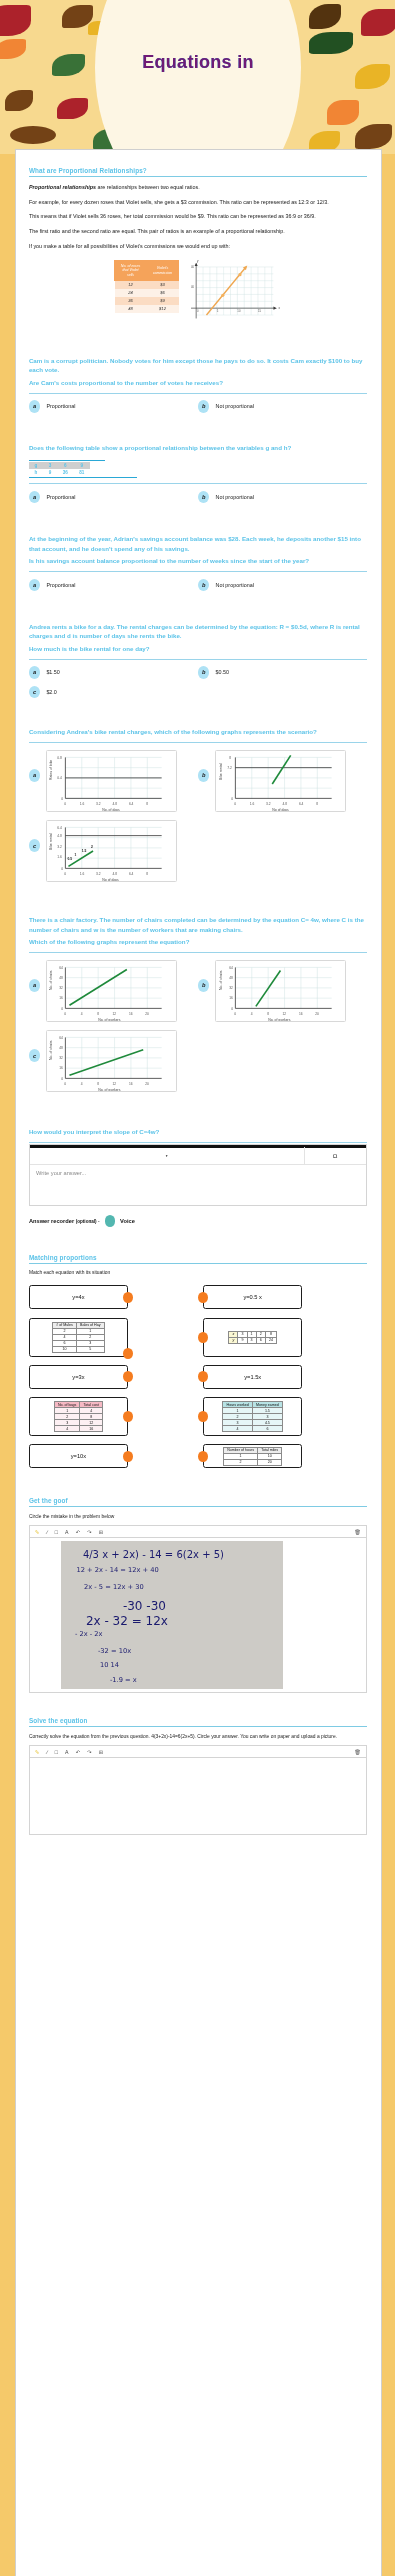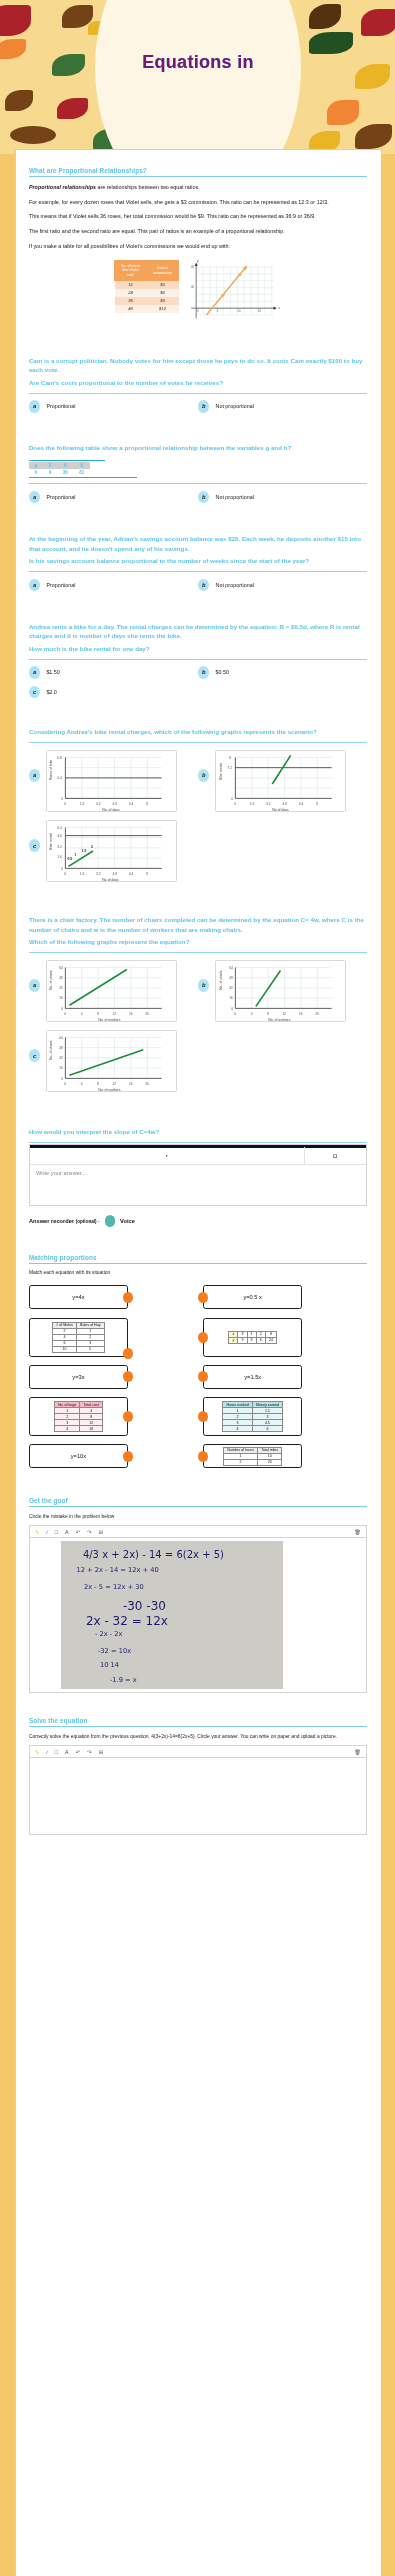--- a/index.html
+++ b/index.html
@@ -915,21 +915,21 @@
           <span>⊞</span>
           <span style="margin-left:auto">🗑</span>
         </div>
         <div class="canvas-box">
           <div class="work-img">
             <div class="hand" style="left:22px;top:7.2px;font-size:10px">4/3 x + 2x) - 14 = 6(2x + 5)</div>
             <div class="hand" style="left:15.5px;top:25px;font-size:6.7px">12 + 2x - 14 = 12x + 40</div>
             <div class="hand" style="left:23px;top:42px;font-size:6.7px">2x - 5 = 12x + 30</div>
             <div class="hand" style="left:62px;top:58px;font-size:12px">-30       -30</div>
             <div class="hand" style="left:25px;top:73px;font-size:12px">2x - 32 =  12x</div>
-            <div class="hand" style="left:34px;top:89px;font-size:6.7px">- 2x        - 2x</div>
+            <div class="hand" style="left:14px;top:89px;font-size:6.7px">- 2x        - 2x</div>
             <div class="hand" style="left:37px;top:106px;font-size:6.7px">-32  =  10x</div>
             <div class="hand" style="left:39px;top:120px;font-size:6.7px">10         14</div>
             <div class="hand" style="left:49px;top:135px;font-size:6.7px">-1.9 = x</div>
           </div>
         </div>
       </div>
 
       <div class="sec" style="padding-top:24px">
         <div class="sec-title">Solve the equation</div>
         <div class="rule"></div>

